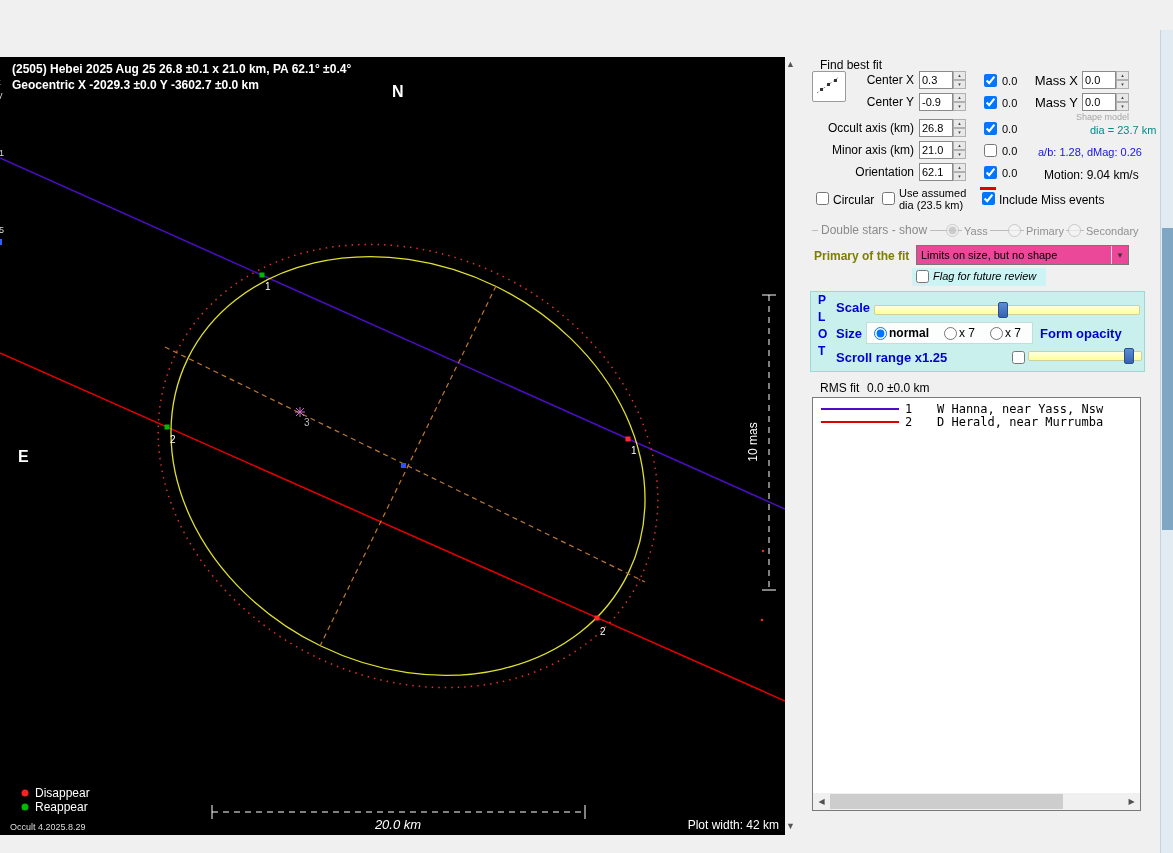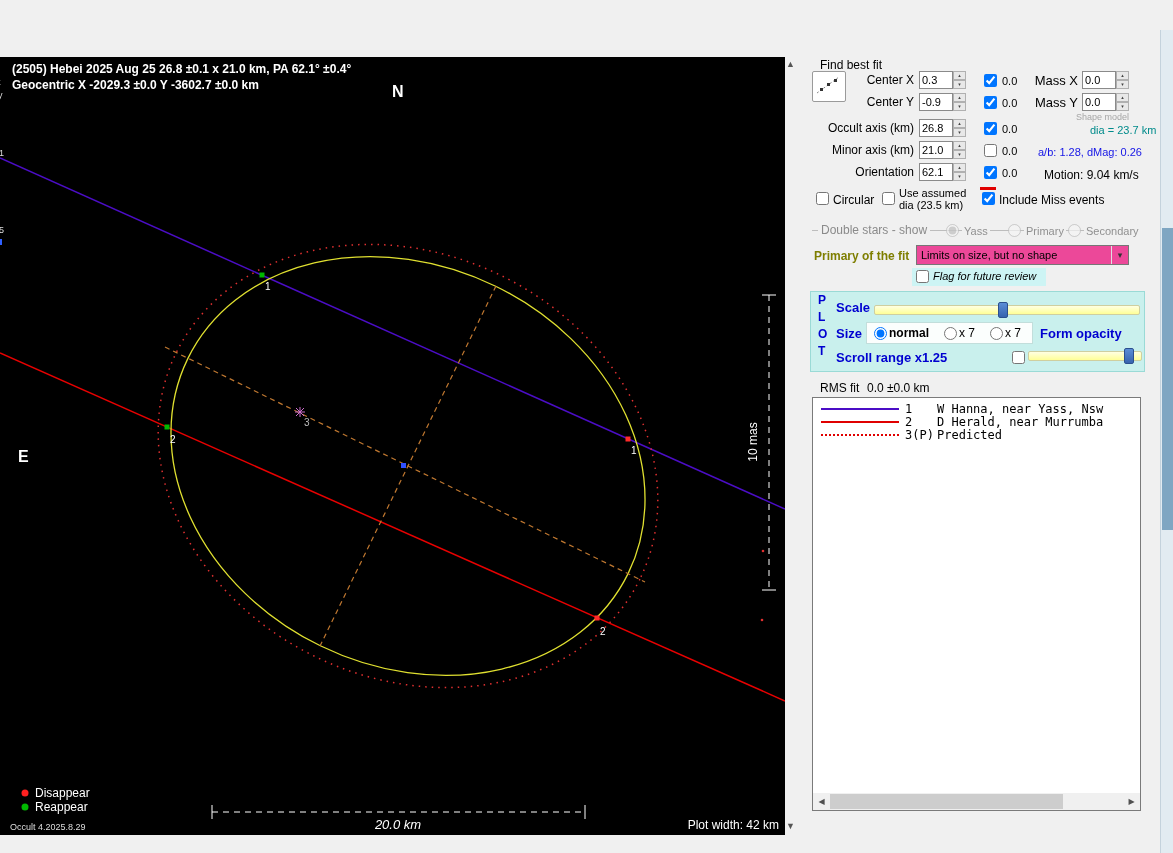--- a/index.html
+++ b/index.html
@@ -330,25 +330,20 @@
     <div class="obs-row" style="top:4px;">
       <div class="obs-sample" style="height:2px; background:#4b0dc6;"></div>
       <span class="obs-num">1</span>
       <span class="obs-name">W Hanna, near Yass, Nsw</span>
     </div>
     <div class="obs-row" style="top:17px;">
       <div class="obs-sample" style="height:2px; background:#e00000;"></div>
       <span class="obs-num">2</span>
       <span class="obs-name">D Herald, near Murrumba</span>
     </div>
-    <div class="obs-row" style="top:30px;">
-      <div class="obs-sample" style="height:0; border-top:2px dotted #e00000;"></div>
-      <span class="obs-num">3(P)</span>
-      <span class="obs-name">Predicted</span>
-    </div>
     <div class="hscroll">
       <div class="hs-arrow" style="left:0;">◀</div>
       <div class="hs-thumb"></div>
       <div class="hs-arrow" style="right:0;">▶</div>
     </div>
   </div>
 
   <div class="vscroll">
     <div class="vs-thumb"></div>
   </div>

